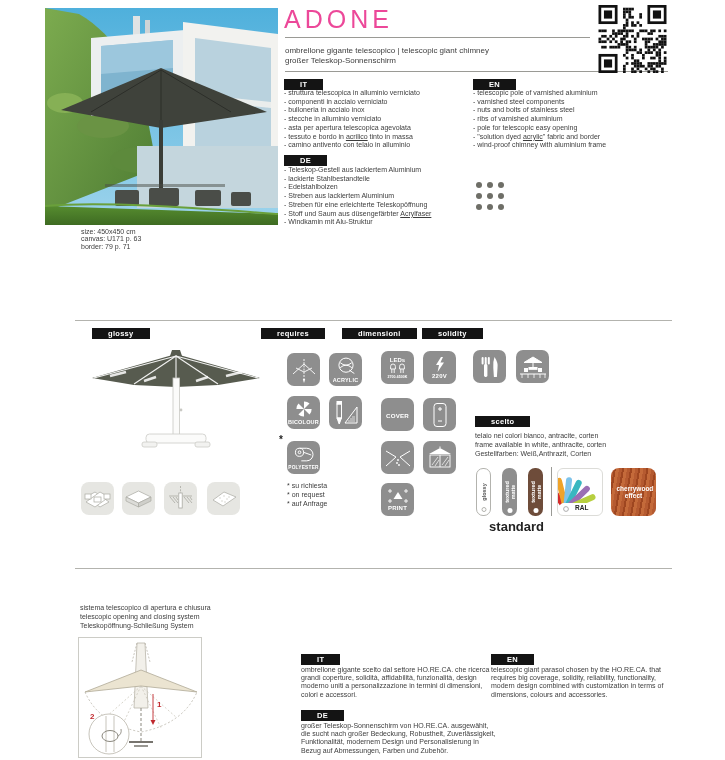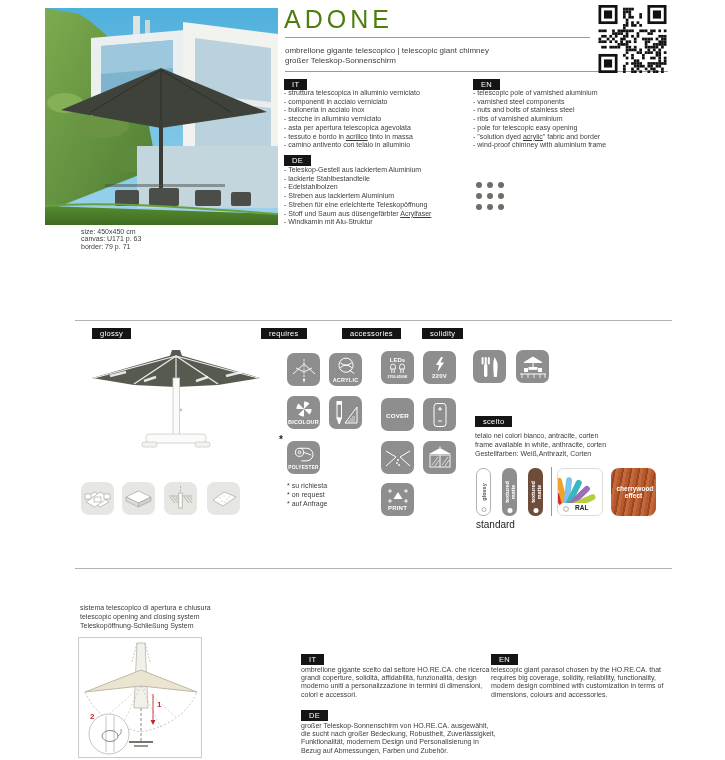--- a/index.html
+++ b/index.html
@@ -1,24 +1,24 @@
 <!DOCTYPE html>
 <html><head>
 <meta charset="utf-8">
 <style>
   *{margin:0;padding:0;box-sizing:border-box}
   body{background:#ffffff}
   .page{position:relative;width:725px;height:760px;background:#fff;
         font-family:"Liberation Sans","DejaVu Sans",sans-serif;color:#3d3d3d;overflow:hidden}
   .abs{position:absolute}
-  .title{font-size:25px;font-weight:300;letter-spacing:4px;color:#4d7c0f}
+  .title{font-size:25px;font-weight:300;letter-spacing:4px;color:#ec4899}
   .rule{position:absolute;height:1px;background:#9a9a95}
   .sub{position:absolute;font-size:8px;color:#3d3d3d}
-  .seclabel{position:absolute;background:#141414;color:#fff;font-size:7.5px;font-weight:normal;
-            padding:1px 8px;letter-spacing:.3px;line-height:9px}
+  .seclabel{position:absolute;background:#141414;color:#fff;font-size:7.5px;font-weight:bold;
+            padding:1px 16px;letter-spacing:.3px;line-height:9px}
   .feat{position:absolute;font-size:7px;line-height:8.7px;color:#3d3d3d}
   .feat div{white-space:nowrap}
   .cap3{position:absolute;font-size:7px;line-height:7.4px;color:#3d3d3d}
   .dots{position:absolute;display:grid;grid-template-columns:repeat(3,6px);grid-gap:5px}
   .dots span{width:6px;height:6px;border-radius:50%;background:#6e6e67}
   .tile{position:absolute;width:33px;height:33px;background:#8e8e8e;border-radius:7px;
         display:flex;flex-direction:column;align-items:center;justify-content:center;color:#fff;overflow:hidden}
   .tile .cap{font-size:5.5px;font-weight:bold;letter-spacing:.2px;margin-top:1px}
   .tile-light{position:absolute;width:33px;height:33px;background:#e6e6e2;border-radius:8px;
         display:flex;align-items:center;justify-content:center}
@@ -27,21 +27,21 @@
   .ctext{position:absolute;font-size:7px;line-height:9px;color:#3d3d3d}
   .pill{position:absolute;width:15px;height:48px;border-radius:7px;display:flex;align-items:center;justify-content:center}
   .pill-white{background:#fff;border:1px solid #b3b3ae;color:#555}
   .pill-grey{background:#8e8e8e;color:#fff}
   .pill-corten{background:#6e4c3a;color:#fff}
   .pill-txt{display:block;transform:rotate(-90deg);font-size:5.5px;font-weight:bold;line-height:6px;
             width:34px;text-align:center;white-space:normal}
   .pill-hole{position:absolute;bottom:3px;left:50%;transform:translateX(-50%);width:5px;height:5px;border-radius:50%}
   .pill-white .pill-hole{border:1px solid #b3b3ae;background:#fff}
   .pill-grey .pill-hole,.pill-corten .pill-hole{background:#fff}
-  .standard{position:absolute;font-size:10px;font-weight:normal;color:#222;text-align:left}
+  .standard{position:absolute;font-size:13px;font-weight:bold;color:#222;text-align:right}
   .vline{position:absolute;width:1px;background:#9a9a95}
   .ral-card{position:absolute;width:46px;height:48px;background:#fff;border:1px solid #dcdcd8;border-radius:6px;overflow:hidden}
   .ral-txt{position:absolute;left:17px;bottom:4px;font-size:6.5px;font-weight:bold;color:#222}
   .cherry{position:absolute;width:45px;height:48px;border-radius:8px;display:flex;align-items:center;justify-content:center;
           color:#fff;font-weight:bold;font-size:6.5px;line-height:7px;text-align:center;
           background:repeating-linear-gradient(100deg,#b55a30 0 3px,#9e4620 3px 5px,#c46a3a 5px 8px)}
   .cherry span{width:34px;display:block}
   .tele{position:absolute;font-size:7px;line-height:8.8px;color:#3d3d3d}
   .diagram{position:absolute;border:1px solid #ccccc6;background:#fff}
   .marker{position:absolute;color:#c0282d;font-size:8px;font-weight:bold}
@@ -350,21 +350,21 @@
   <div class="cap3" style="left:81px;top:228px">
     <div>size: 450x450 cm</div>
     <div>canvas: U171 p. 63</div>
     <div>border: 79 p. 71</div>
   </div>
 
   <div class="rule" style="left:75px;top:320px;width:597px;background:#b3b3ae"></div>
 
   <div class="seclabel" style="left:92px;top:328px">glossy</div>
   <div class="seclabel" style="left:261px;top:328px">requires</div>
-  <div class="seclabel" style="left:342px;top:328px">accessories</div>
+  <div class="seclabel" style="left:342px;top:328px">dimensioni</div>
   <div class="seclabel" style="left:422px;top:328px">solidity</div>
 
   <div class="abs" style="left:90px;top:348px">
     <svg width="172" height="106" viewBox="0 0 172 106">
       <polygon points="82,2 90,2 92,8 80,8" fill="#575b4f"></polygon>
       <polygon points="2,30 86,6 170,30 128,37 86,39 44,37" fill="#575b4f"></polygon>
       <g stroke="#fff" stroke-width="1.1" fill="none" opacity="0.92">
         <path d="M86,8 L4,30 M86,8 L44,36 M86,8 L86,38 M86,8 L128,36 M86,8 L168,30"></path>
       </g>
       <g stroke="#fff" stroke-width="2.4" opacity="0.85">

